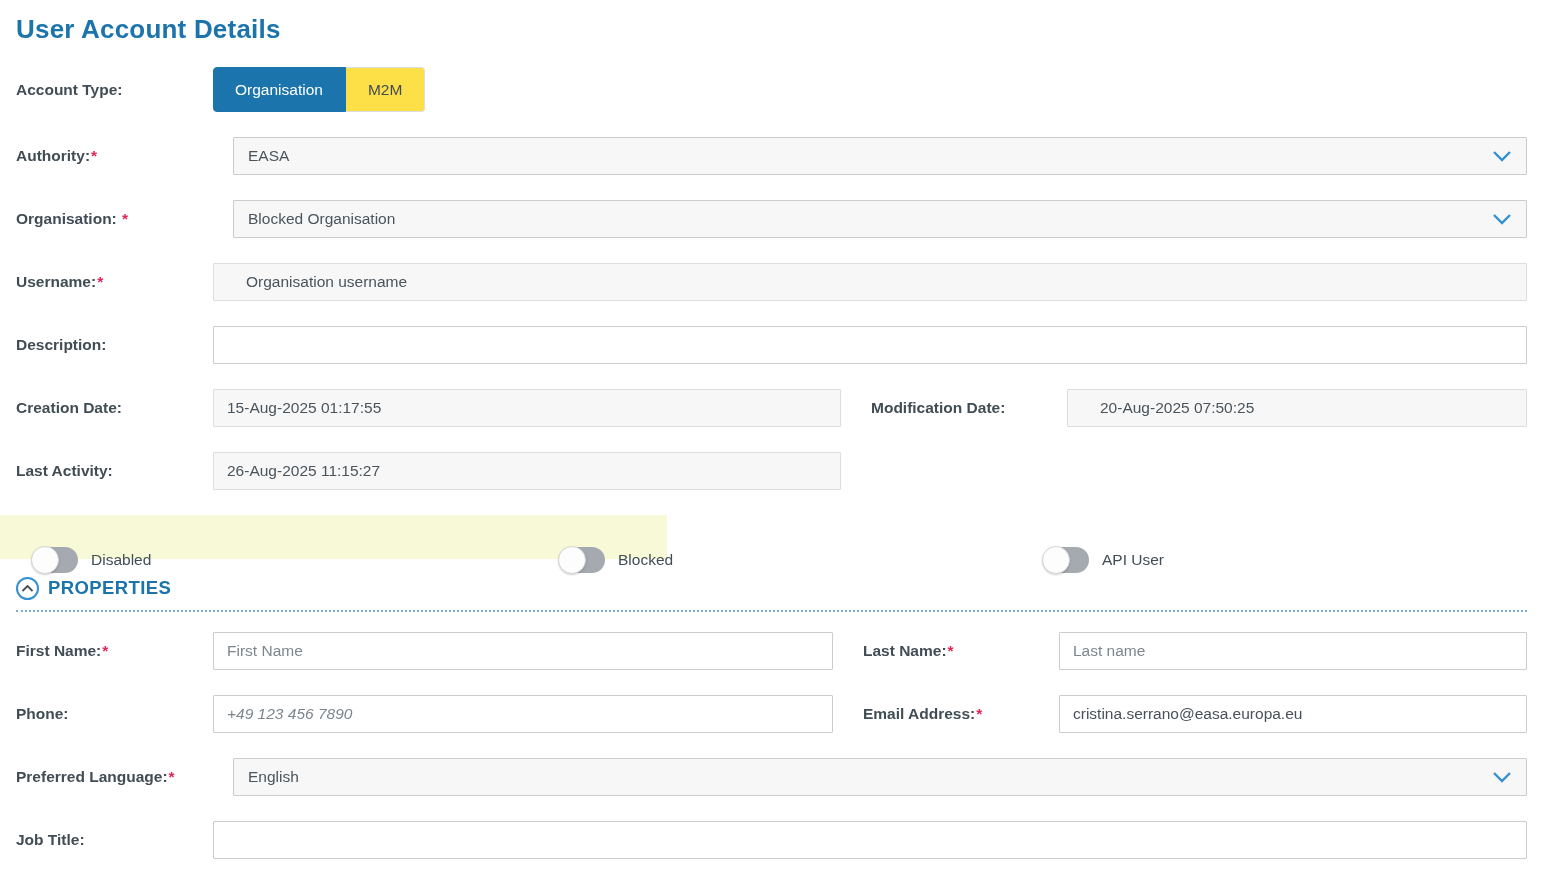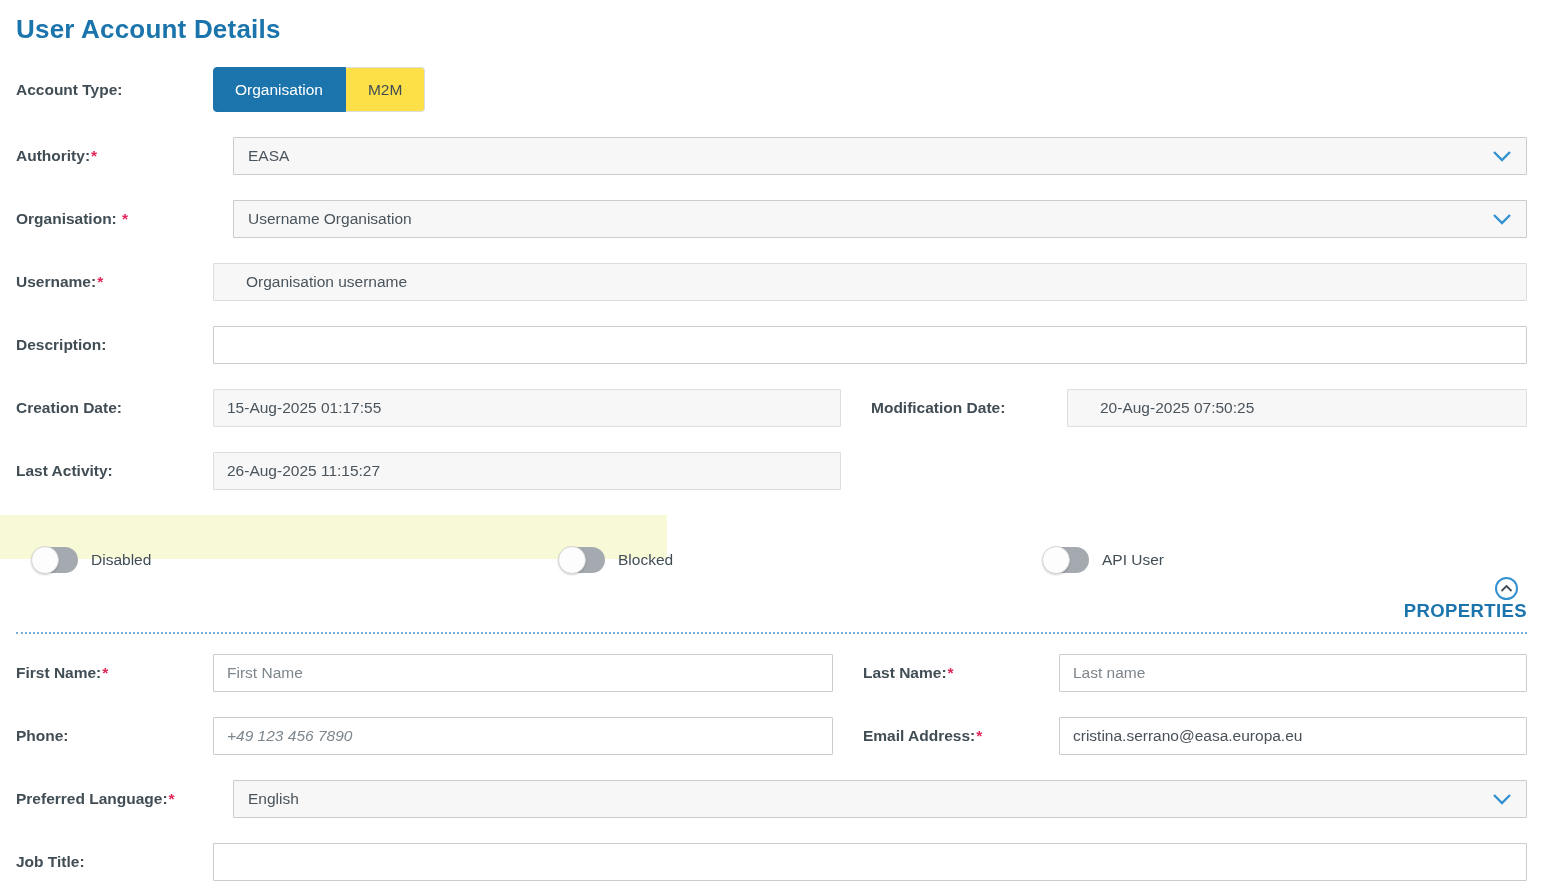--- a/index.html
+++ b/index.html
@@ -158,25 +158,24 @@
   }
   .toggle-label {
     margin-left: 13px;
     font-size: 15.5px;
     color: #414d55;
   }
 
   
   .section-header {
     display: flex;
-    align-items: flex-end;
+    align-items: flex-start;
     padding-bottom: 10px;
     border-bottom: 2px dotted #7aadd6;
     margin-bottom: 20px;
-    flex-direction: column;
   }
   .collapse-btn {
     width: 23px;
     height: 23px;
     border-radius: 50%;
     border: 2px solid #3391d0;
     background: #ffffff;
     display: flex;
     align-items: center;
     justify-content: center;
@@ -214,21 +213,21 @@
         <svg width="20" height="12" viewBox="0 0 20 12">
             <polyline points="2,2 10,10 18,2" fill="none" stroke="#3391d0" stroke-width="2.4"></polyline>
           </svg>
       </span>
     </div>
   </div>
 
   <div class="row">
     <div class="lbl"><span>Organisation: </span><span class="req">*</span></div>
     <div class="dropdown">
-      <span>Username Organisation</span>
+      <span>Blocked Organisation</span>
       <span class="chev">
         <svg width="20" height="12" viewBox="0 0 20 12">
             <polyline points="2,2 10,10 18,2" fill="none" stroke="#3391d0" stroke-width="2.4"></polyline>
           </svg>
       </span>
     </div>
   </div>
 
   <div class="row">
     <div class="lbl"><span>Username:</span><span class="req">*</span></div>

